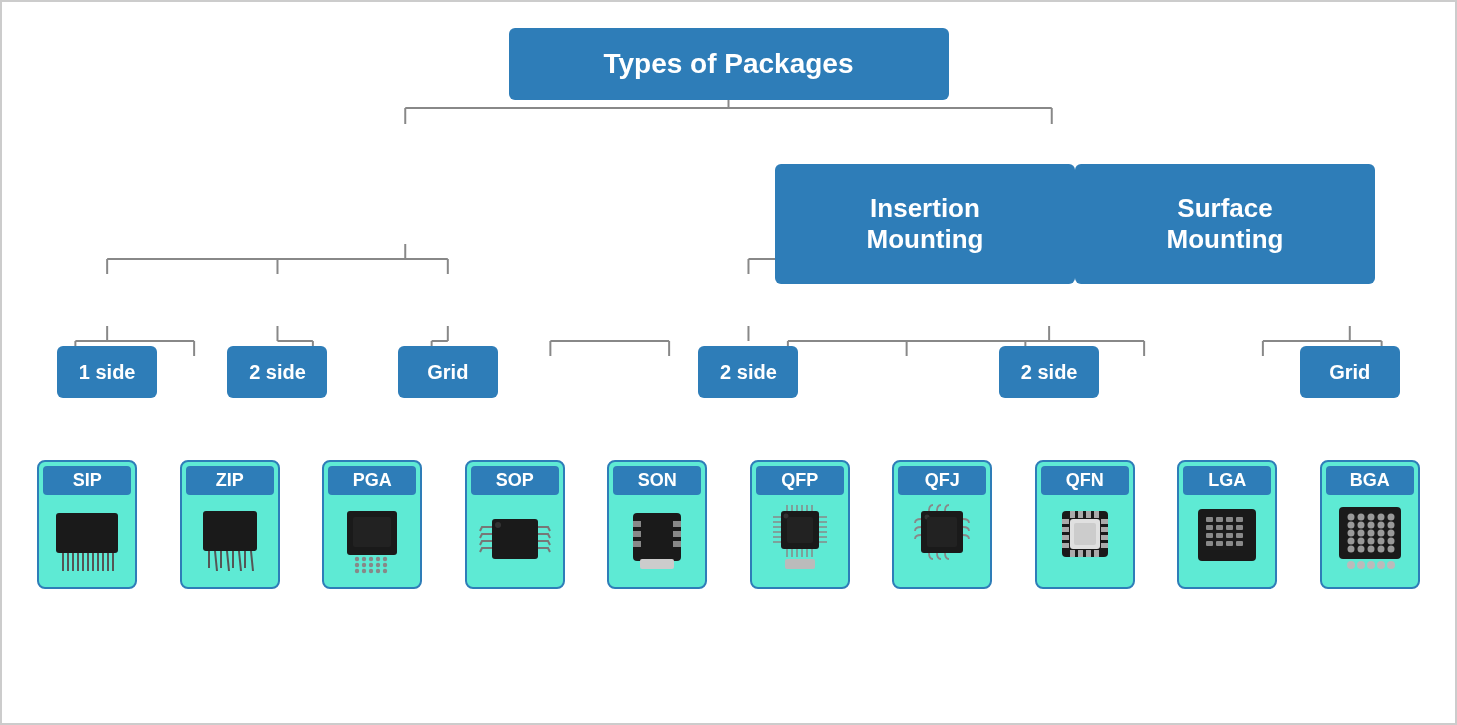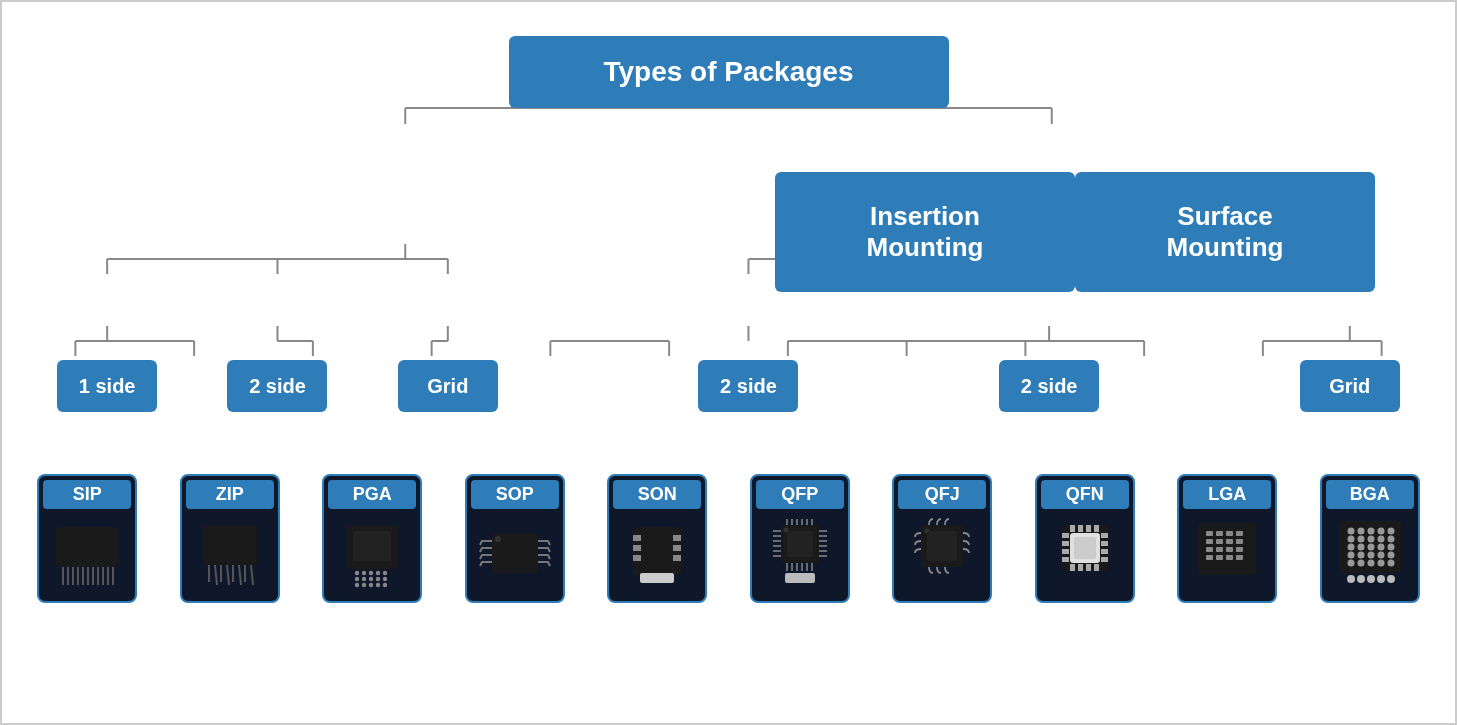--- a/index.html
+++ b/index.html
@@ -41,26 +41,25 @@
       height: 120px;
       line-height: 1.2;
     }
 
     
     .level2-node {
       font-size: 20px;
       padding: 8px 14px;
       width: 100px;
       height: 52px;
-      margin-top: 6px;
     }
 
     
     .pkg-card {
-      background: #0f172a;
+      background: #5eead4;
       border: 2px solid #2e7db8;
       border-radius: 8px;
       display: flex;
       flex-direction: column;
       align-items: center;
       width: 100px;
       padding: 4px 4px 8px 4px;
       gap: 4px;
     }
 
@@ -98,21 +97,21 @@
       height: 100%;
     }
 
     .content-layer {
       position: relative;
       width: 100%;
       display: flex;
       flex-direction: column;
       align-items: center;
       gap: 16px;
-      padding-top: 16px;
+      padding-top: 8px;
     }
 
     
     .chip-svg { display: block; }
   </style>
 </head>
 <body>
 
 <div class="tree-wrapper">
   <svg class="connector-svg" id="lines-svg">

